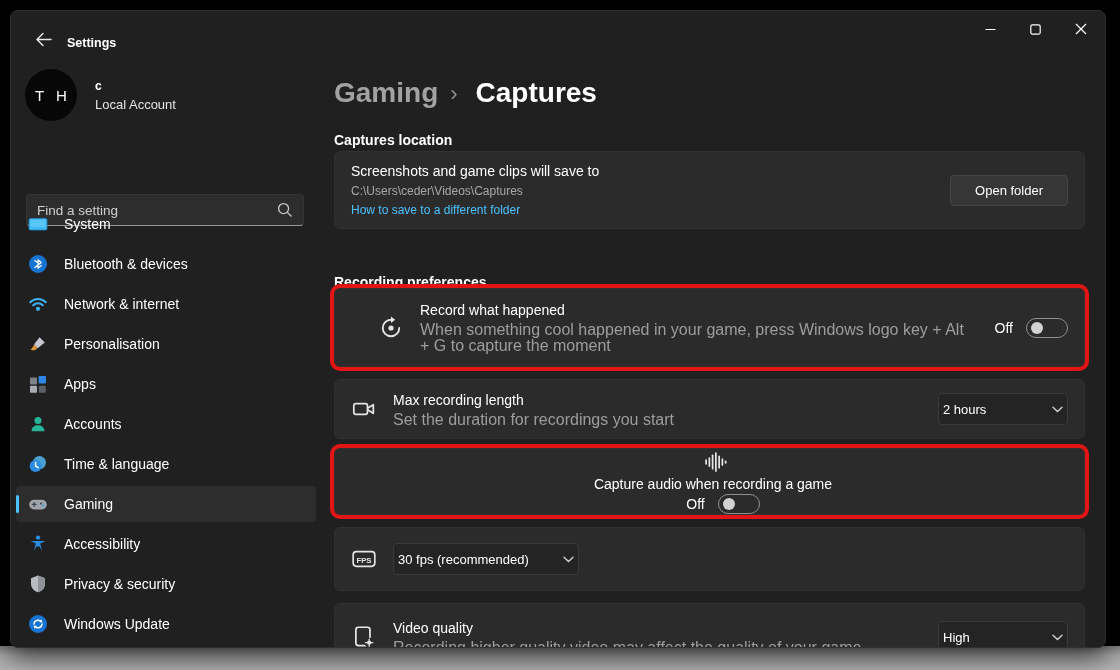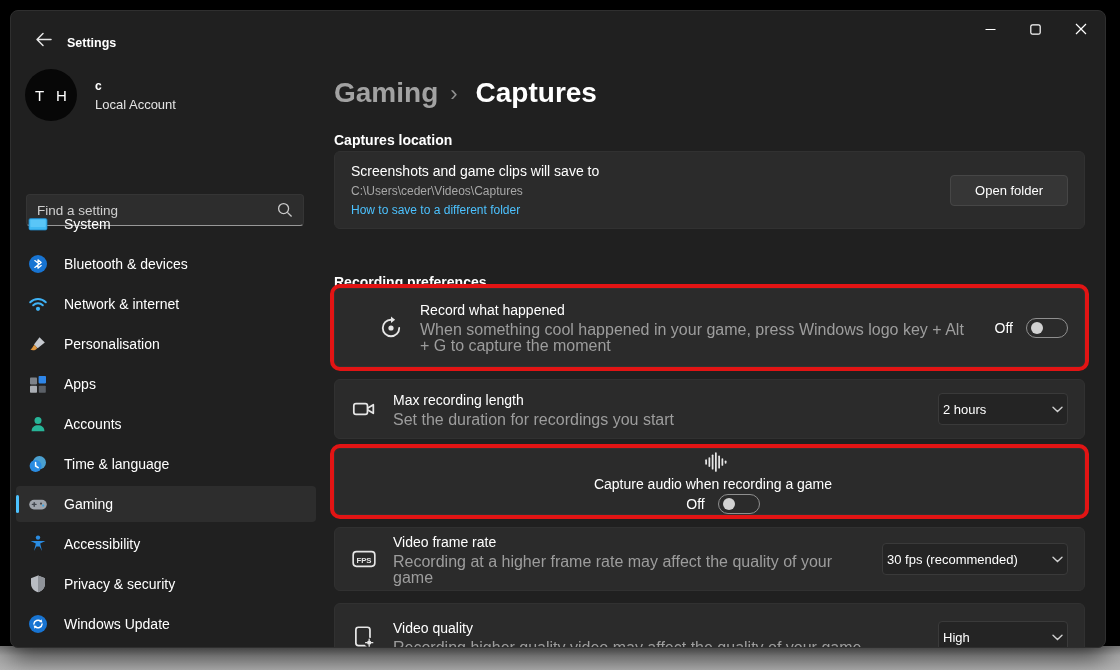--- a/index.html
+++ b/index.html
@@ -356,24 +356,20 @@
     </div>
   </div>
 
   <div class="card card-fps">
     <span class="card-icon">
       <svg width="26" height="26" viewBox="0 0 24 24">
           <rect x="2" y="5.2" width="20" height="13.6" rx="3" fill="none" stroke="#e6e6e6" stroke-width="1.5"></rect>
           <text x="12" y="15.4" text-anchor="middle" font-size="7.2" font-weight="bold" fill="#e6e6e6" font-family="Liberation Sans, sans-serif">FPS</text>
         </svg>
     </span>
-    <div class="card-text">
-      <div class="card-title">Video frame rate</div>
-      <div class="card-desc">Recording at a higher frame rate may affect the quality of your game</div>
-    </div>
     <div class="dropdown wide">
       <span>30 fps (recommended)</span>
       <span class="chev">
           <svg width="11" height="7" viewBox="0 0 11 7">
             <path d="M1 1.2 L5.5 5.6 L10 1.2" stroke="#cfcfcf" stroke-width="1.4" fill="none" stroke-linecap="round"></path>
           </svg>
         </span>
     </div>
   </div>
 

